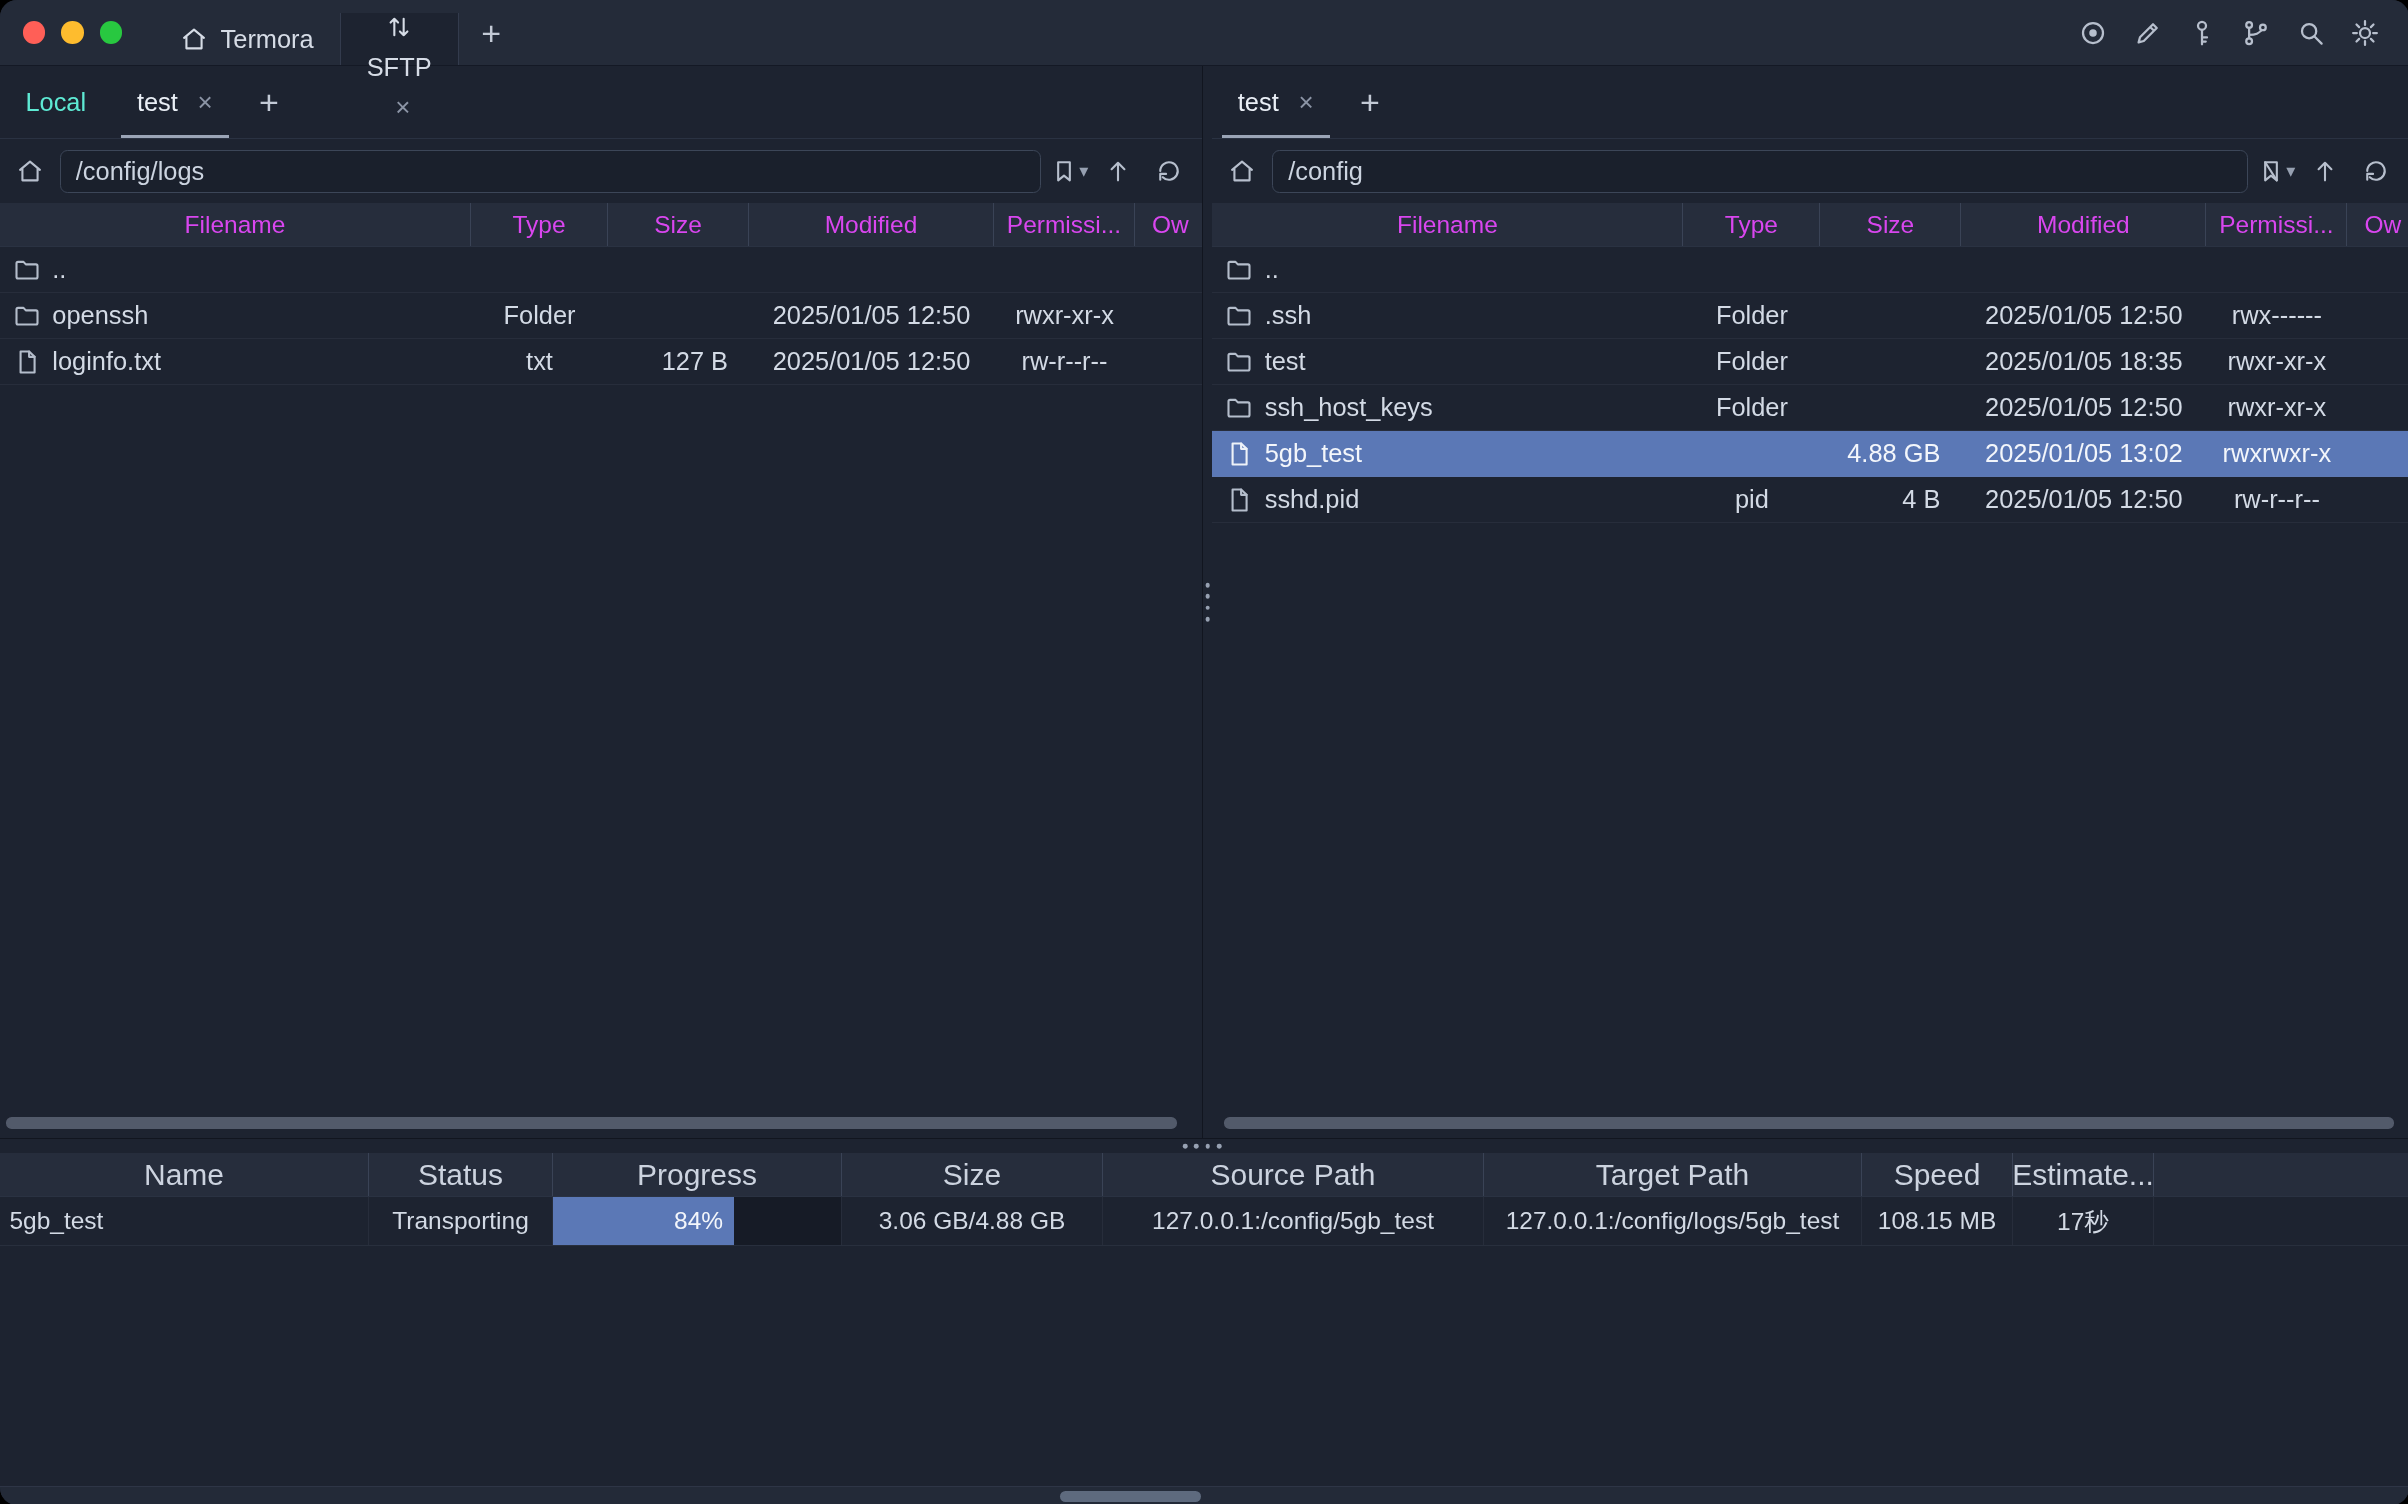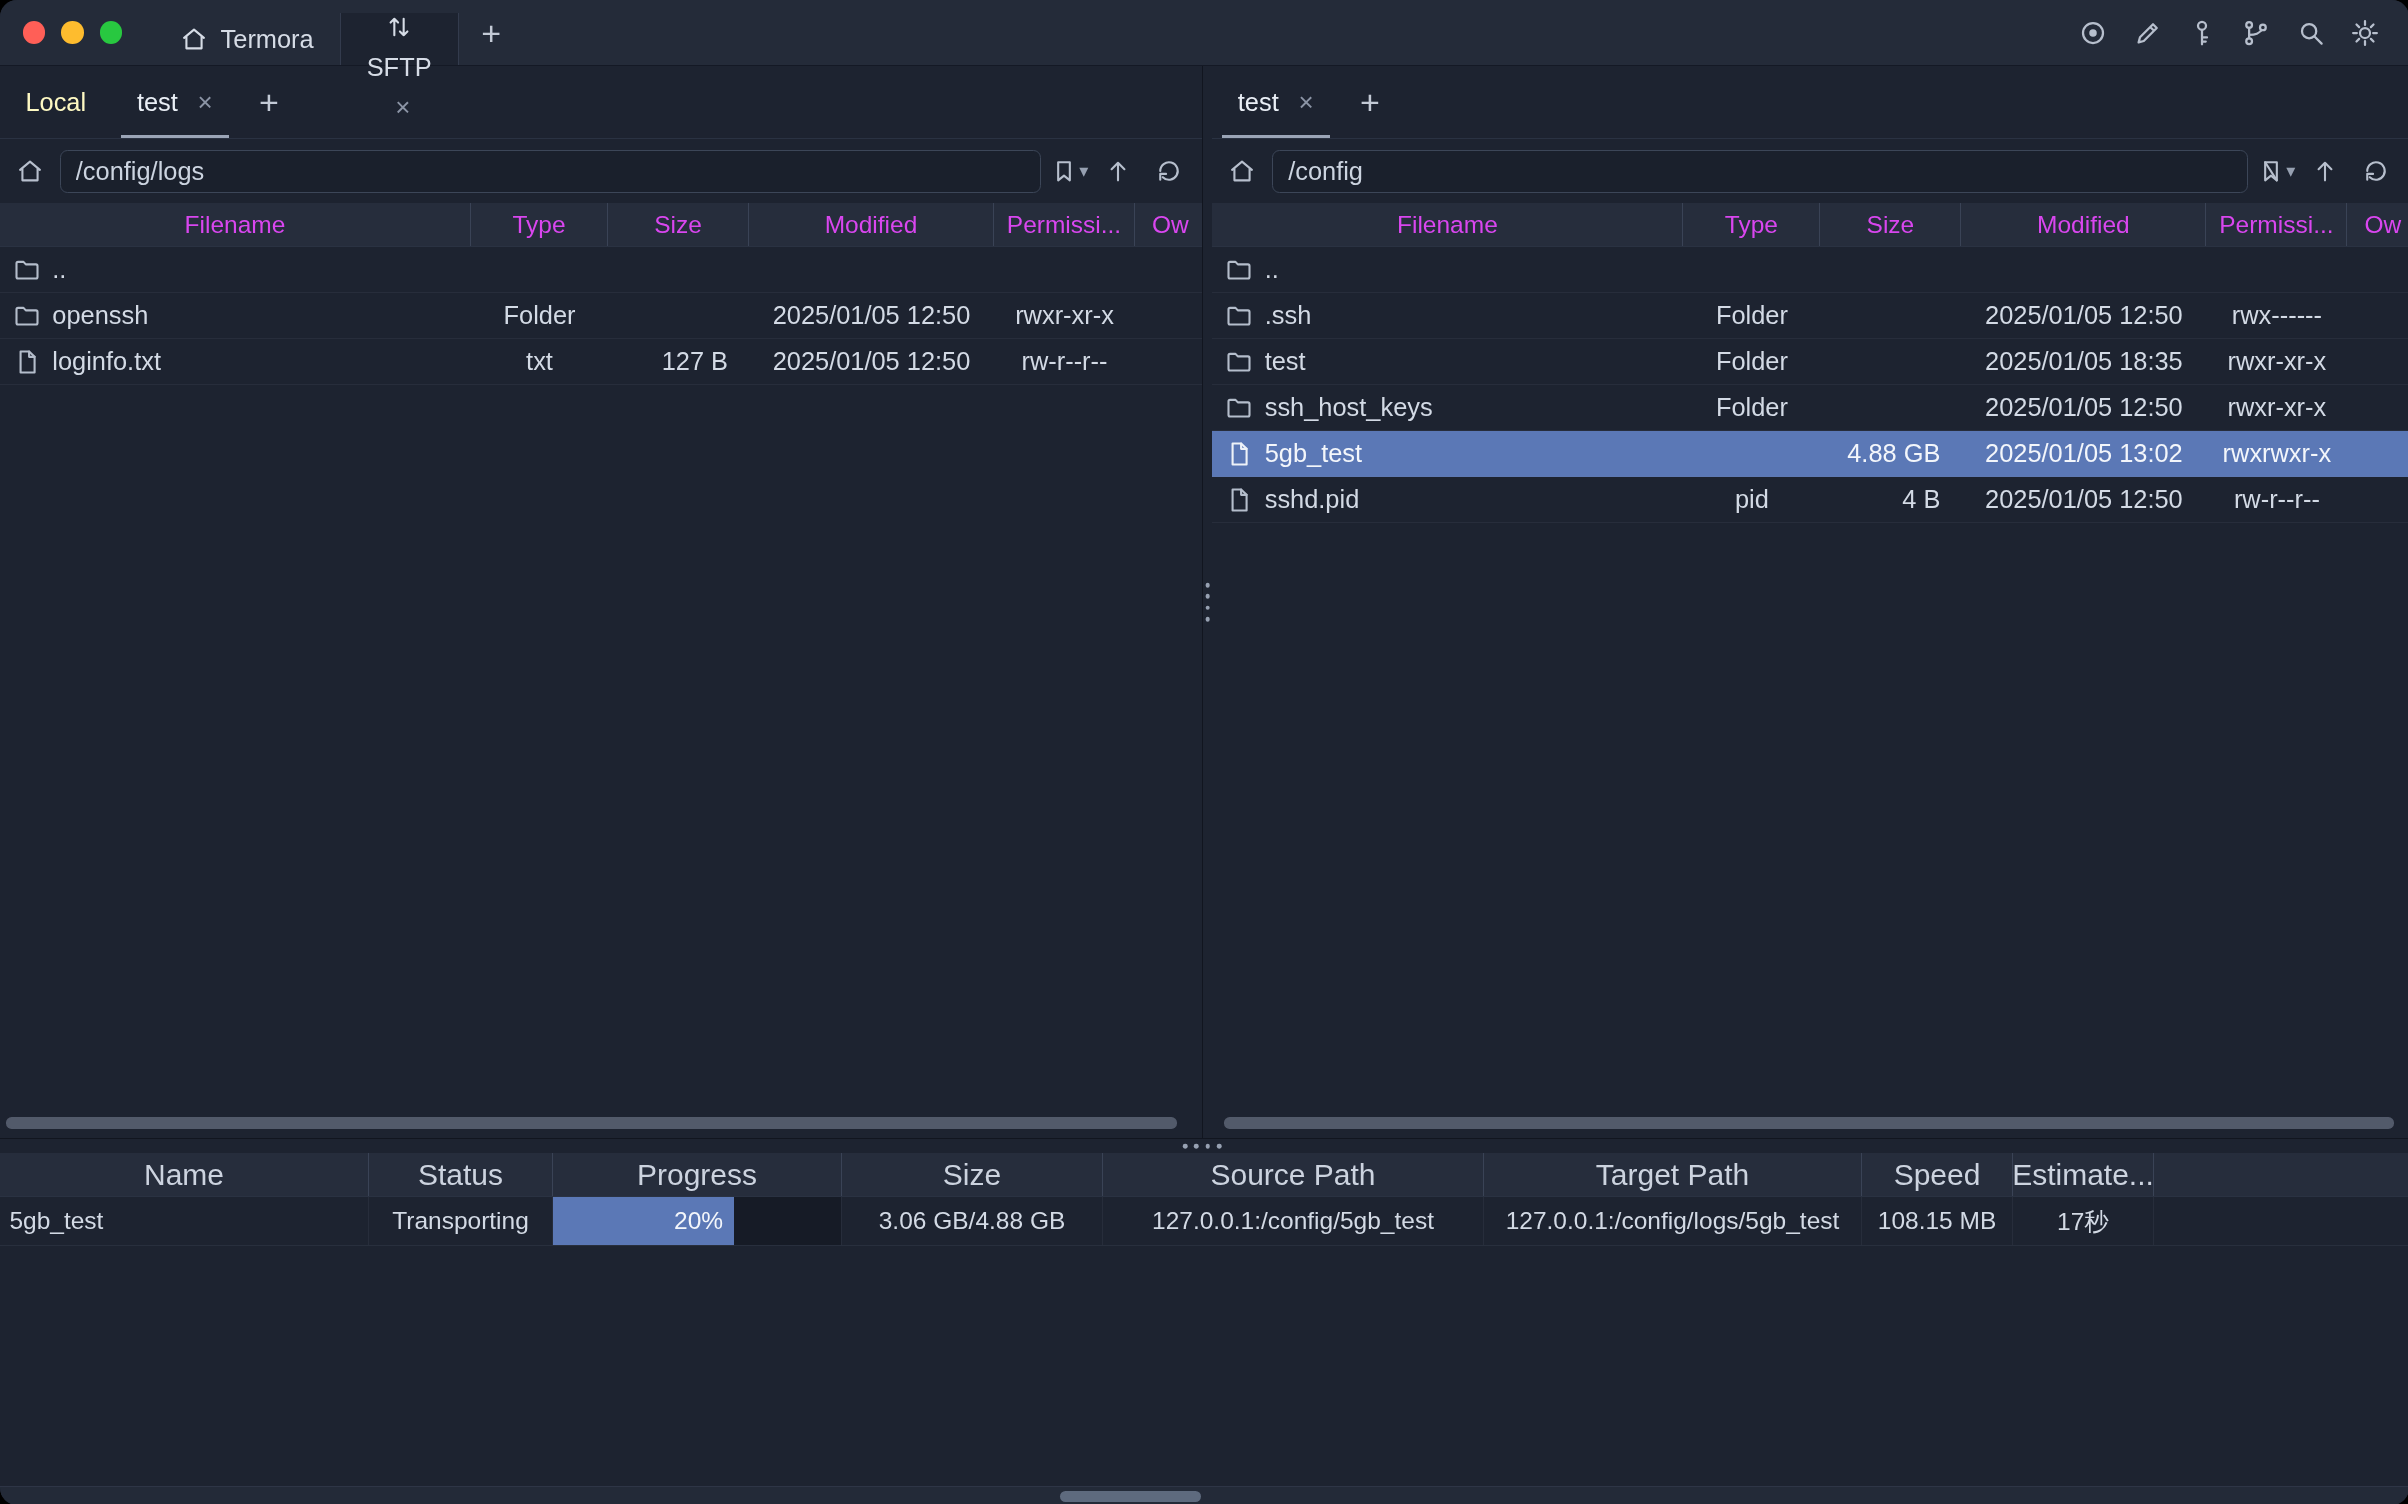--- a/index.html
+++ b/index.html
@@ -35,21 +35,21 @@
   
   .panels { height:1072px; flex:none; display:flex; }
   .panel { display:flex; flex-direction:column; position:relative; min-width:0; }
   .panel.left { width:1202px; flex:none; }
   .panel.right { flex:1; }
   .v-divider { width:10.4px; flex:none; position:relative; background:#1d2330; border-left:0.9px solid #11151f; cursor:col-resize; }
   .dots-v { position:absolute; top:50%; left:50%; transform:translate(-50%,-50%); display:flex; flex-direction:column; gap:6.6px; }
   .dots-v i, .dots-h i { width:4.7px; height:4.7px; border-radius:50%; background:#97a1b2; display:block; }
 
   .panel-tabs { height:73px; flex:none; display:flex; align-items:stretch; border-bottom:0.9px solid #2a3242; font-size:25.4px; }
-  .ptab { display:flex; align-items:center; gap:12.2px; padding:0 25.4px; color:#fef9c3; position:relative; }
+  .ptab { display:flex; align-items:center; gap:12.2px; padding:0 25.4px; color:#5eead4; position:relative; }
   .ptab.active { color:#eaeff6; }
   .ptab.active::after { content:""; position:absolute; left:9.4px; right:9.4px; bottom:0; height:2.8px; background:#9aa4b6; }
   .ptab-add { display:flex; align-items:center; padding:0 21px; }
 
   .path-row { height:64px; flex:none; display:flex; align-items:center; gap:9.4px; padding:0 13px 0 9.4px; }
   .icon-btn { width:41px; height:41px; display:flex; align-items:center; justify-content:center; color:#b7bfcd; flex:none; }
   .path-input {
     flex:1; min-width:0; height:43px; background:#1a202c; border:0.9px solid #3c4658; border-radius:7.5px;
     color:#ccd4e0; font-size:25.4px; padding:0 15px; font-family:"Liberation Sans", sans-serif; outline:none;
   }
@@ -495,21 +495,21 @@
       <div class="th t7">Estimate...</div>
       <div class="th t8"></div>
     </div>
   <div id="t-body">
       <div class="t-row">
         <div class="td t0">5gb_test</div>
         <div class="td t1">Transporting</div>
         <div class="td t2">
           <div class="progress-track">
             <div class="progress-fill" style="width: 63%;">
-              <span>20%</span>
+              <span>84%</span>
             </div>
           </div>
         </div>
         <div class="td t3">3.06 GB/4.88 GB</div>
         <div class="td t4">127.0.0.1:/config/5gb_test</div>
         <div class="td t5">127.0.0.1:/config/logs/5gb_test</div>
         <div class="td t6">108.15 MB</div>
         <div class="td t7">17秒</div>
         <div class="td t8"></div>
       </div>

